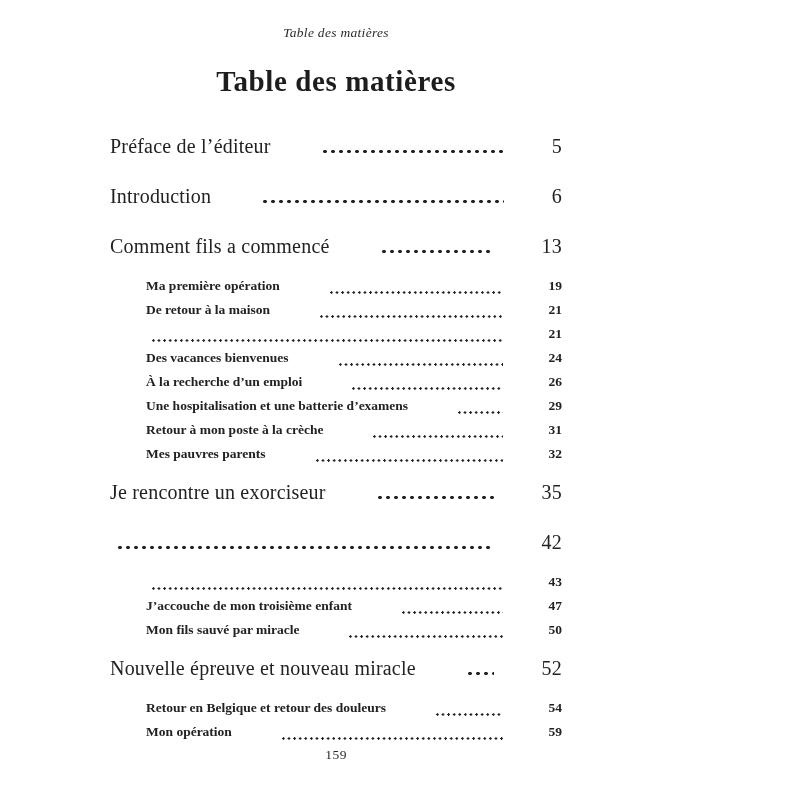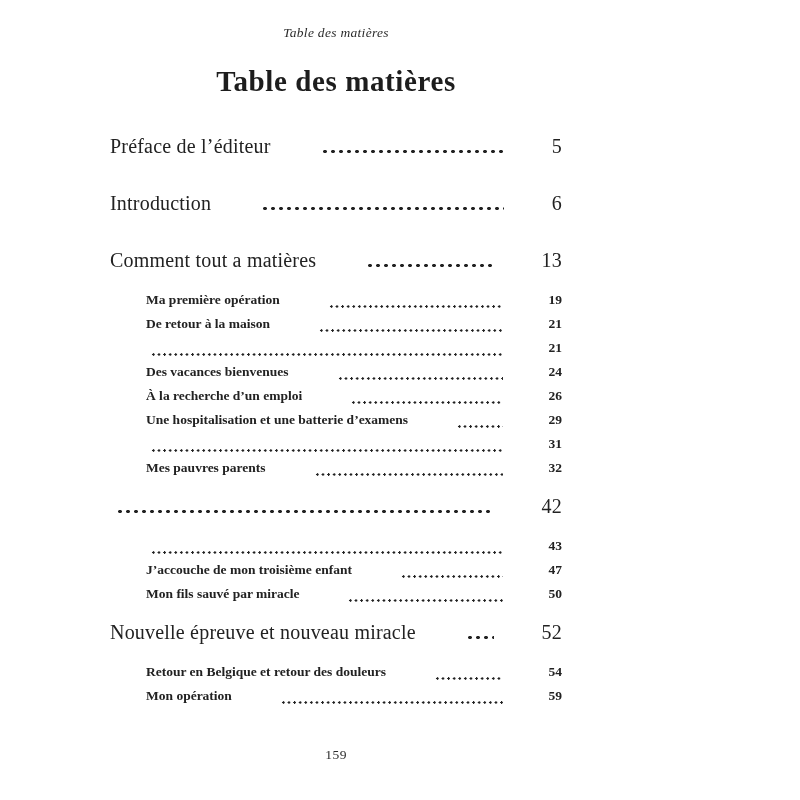--- a/index.html
+++ b/index.html
@@ -50,21 +50,21 @@
   .entry .leader {
     flex: 1;
     align-self: stretch;
     background-repeat: repeat-x;
   }
   
   .entry.l1 {
     font-size: 20px;
     line-height: 26px;
     letter-spacing: 0.2px;
-    margin-top: 31px;
+    margin-top: 24px;
   }
   .entry.l1:first-child { margin-top: 0; }
   .entry.l1 .leader {
     margin: 0 4px 0 7px;
     background-image: radial-gradient(circle at 3px calc(100% - 7.5px), var(--text) 1.6px, transparent 2px);
     background-size: 8px 100%;
   }
   
   .entry.l2 {
     font-size: 13.5px;
@@ -102,21 +102,21 @@
         <span class="label">Préface de l’éditeur</span>
         <span class="leader"></span>
         <span class="pagenum">5</span>
       </div>
       <div class="entry l1">
         <span class="label">Introduction</span>
         <span class="leader"></span>
         <span class="pagenum">6</span>
       </div>
       <div class="entry l1">
-        <span class="label">Comment tout a matières</span>
+        <span class="label">Comment fils a commencé</span>
         <span class="leader"></span>
         <span class="pagenum">13</span>
       </div>
       <div class="entry l2">
         <span class="label">Ma première opération</span>
         <span class="leader"></span>
         <span class="pagenum">19</span>
       </div>
       <div class="entry l2">
         <span class="label">De retour à la maison</span>
@@ -136,27 +136,33 @@
         <span class="label">À la recherche d’un emploi</span>
         <span class="leader"></span>
         <span class="pagenum">26</span>
       </div>
       <div class="entry l2">
         <span class="label">Une hospitalisation et une batterie d’examens</span>
         <span class="leader"></span>
         <span class="pagenum">29</span>
       </div>
       <div class="entry l2">
+        <span class="label">Retour à mon poste à la crèche</span>
         <span class="leader"></span>
         <span class="pagenum">31</span>
       </div>
       <div class="entry l2">
         <span class="label">Mes pauvres parents</span>
         <span class="leader"></span>
         <span class="pagenum">32</span>
+      </div>
+      <div class="entry l1">
+        <span class="label">Je rencontre un exorciseur</span>
+        <span class="leader"></span>
+        <span class="pagenum">35</span>
       </div>
       <div class="entry l1">
         <span class="leader"></span>
         <span class="pagenum">42</span>
       </div>
       <div class="entry l2">
         <span class="leader"></span>
         <span class="pagenum">43</span>
       </div>
       <div class="entry l2">

